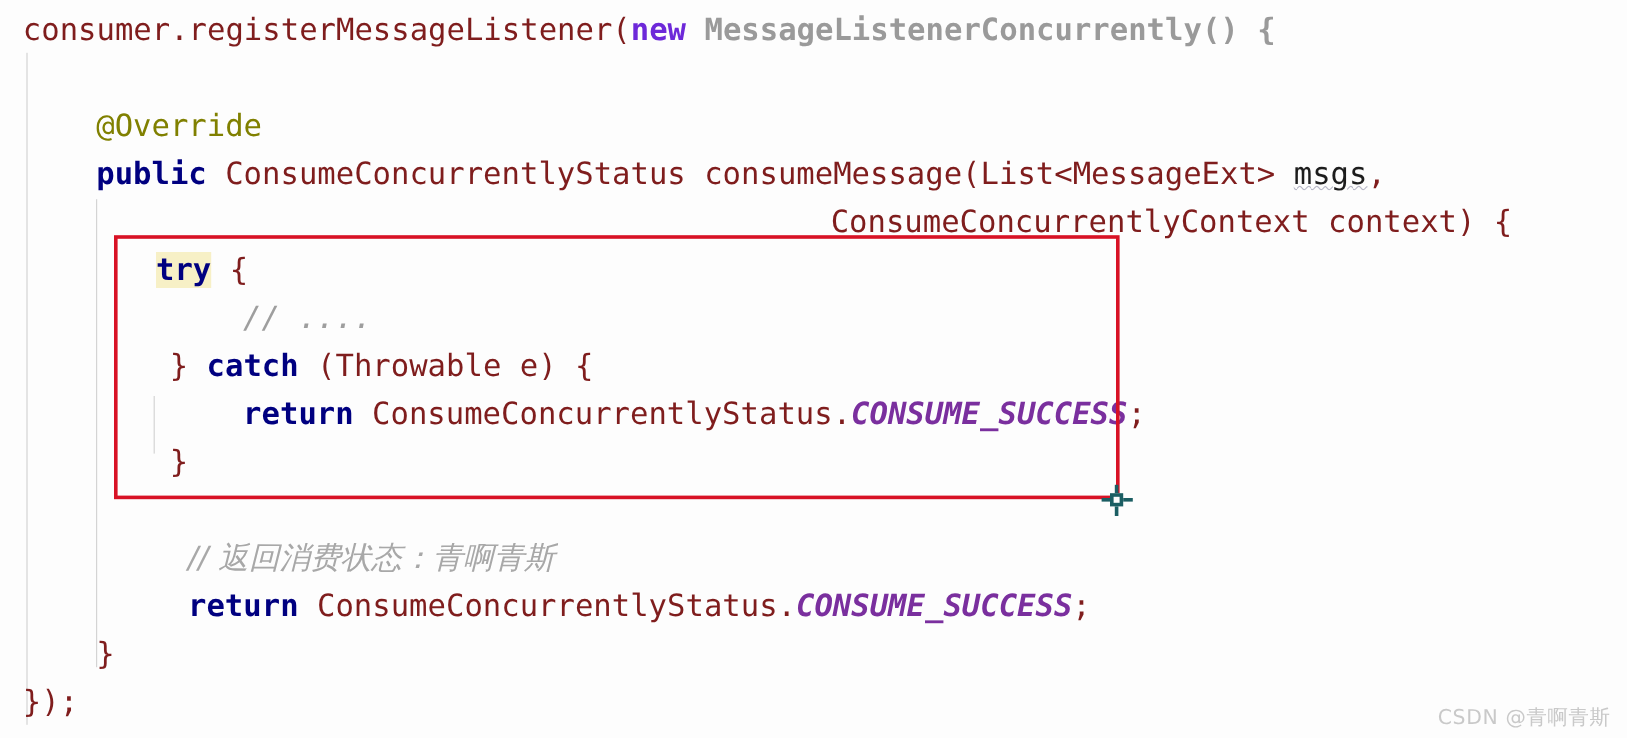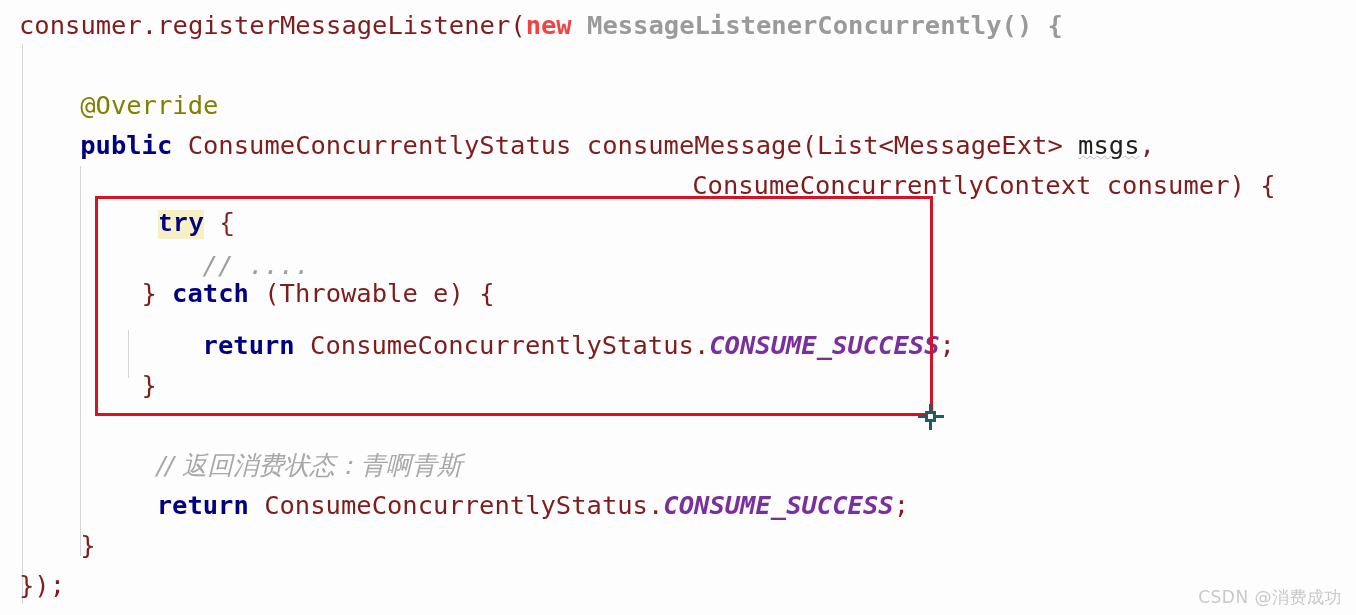--- a/index.html
+++ b/index.html
@@ -32,21 +32,21 @@
     font-size: 25.5px;
     letter-spacing: 0px;
     color: #1d1d1d;
   }
 
   
   .kw      { color: #000080; font-weight: bold; }
   .plain   { color: #7f1d1d; }
   .anno    { color: #808000; }
   .dim     { color: #9a9a9a; font-weight: bold; }
-  .dimkw   { color: #ef4444; font-weight: bold; }
+  .dimkw   { color: #6d28d9; font-weight: bold; }
   .cmt     { color: #9e9e9e; font-style: italic; }
   .cmtzh   { color: #a8a8a8; font-style: italic;
              font-family: "DejaVu Sans", "Liberation Sans", sans-serif; }
   .sconst  { color: #7a2f9e; font-weight: bold; font-style: italic; text-align: center; }
   .hl      { background: #f7f0c6; }
   .squiggle {
     text-decoration: underline;
     text-decoration-style: wavy;
     text-decoration-color: #b9b9c8;
     text-decoration-thickness: 1px;
@@ -104,36 +104,36 @@
 
   <div id="code">
 
   <div class="guide" style="left: 22px; top: 44px; height: 560px;"></div>
       <div class="guide" style="left: 80px; top: 166px; height: 390px;"></div>
       <div class="guide" style="left: 128px; top: 330px; height: 48px;"></div>
       <div class="line" style="top: 5px; left: 19px;"><span class="plain">consumer.registerMessageListener(</span><span class="dimkw">new</span><span class="dim"> MessageListenerConcurrently() {</span></div>
       <div class="line" style="top: 45px; left: 19px;"></div>
       <div class="line" style="top: 85px; left: 80.2px;"><span class="anno">@Override</span></div>
       <div class="line" style="top: 125px; left: 80.2px;"><span class="kw">public</span><span class="plain"> ConsumeConcurrentlyStatus consumeMessage(List&lt;MessageExt&gt; </span><span class="squiggle">msgs</span><span class="plain">,</span></div>
-      <div class="line" style="top: 165px; left: 692.2px;"><span class="plain">ConsumeConcurrentlyContext consumer) {</span></div>
-      <div class="line" style="top: 205px; left: 158px; font-family: Liberation Mono, monospace;"><span class="kw hl">try</span><span class="plain"> {</span></div>
+      <div class="line" style="top: 165px; left: 692.2px;"><span class="plain">ConsumeConcurrentlyContext context) {</span></div>
+      <div class="line" style="top: 205px; left: 130px;"><span class="kw hl">try</span><span class="plain"> {</span></div>
       <div class="line" style="top: 245px; left: 202.6px;"><span class="cmt">// ....</span></div>
-      <div class="line" style="top: 273px; left: 141.4px;"><span class="plain">} </span><span class="kw">catch</span><span class="plain"> (Throwable e) {</span></div>
+      <div class="line" style="top: 285px; left: 141.4px;"><span class="plain">} </span><span class="kw">catch</span><span class="plain"> (Throwable e) {</span></div>
       <div class="line" style="top: 325px; left: 202.6px;"><span class="kw">return</span><span class="plain"> ConsumeConcurrentlyStatus.</span><span class="sconst">CONSUME_SUCCESS</span><span class="plain">;</span></div>
       <div class="line" style="top: 365px; left: 141.4px;"><span class="plain">}</span></div>
       <div class="line" style="top: 405px; left: 19px;"></div>
       <div class="line" style="top: 445px; left: 156.7px;"><span class="cmtzh">// 返回消费状态：青啊青斯</span></div>
       <div class="line" style="top: 485px; left: 156.7px;"><span class="kw">return</span><span class="plain"> ConsumeConcurrentlyStatus.</span><span class="sconst">CONSUME_SUCCESS</span><span class="plain">;</span></div>
       <div class="line" style="top: 525px; left: 80.2px;"><span class="plain">}</span></div>
       <div class="line" style="top: 565px; left: 19px;"><span class="plain">});</span></div>
     </div>
 
   <div id="anno-rect" style="left: 95px; top: 196px; width: 838px; height: 220px; border-color: rgb(216, 18, 37); border-width: 3px;"></div>
 
   <div class="handle-cross" id="anno-handle" style="left: 918px; top: 404px; width: 26px; height: 26px;">
     <div class="hbar" style="background: rgb(27, 94, 99);"></div>
     <div class="vbar" style="background: rgb(27, 94, 99);"></div>
     <div class="knob" style="border-color: rgb(27, 94, 99);"></div>
   </div>
 
-  <div id="watermark" style="color: rgb(201, 201, 201);">CSDN @消费成功</div>
+  <div id="watermark" style="color: rgb(201, 201, 201);">CSDN @青啊青斯</div>
 
 </div>
 
 </body></html>

